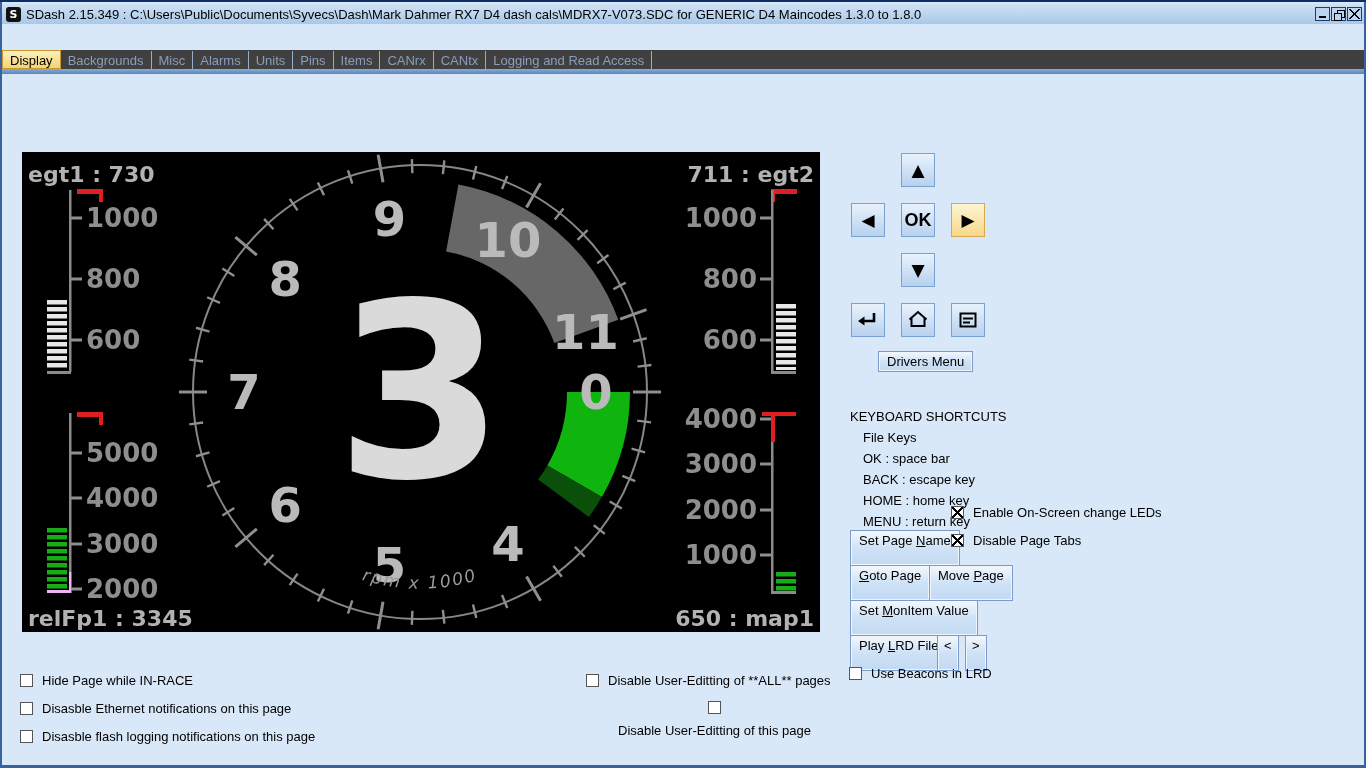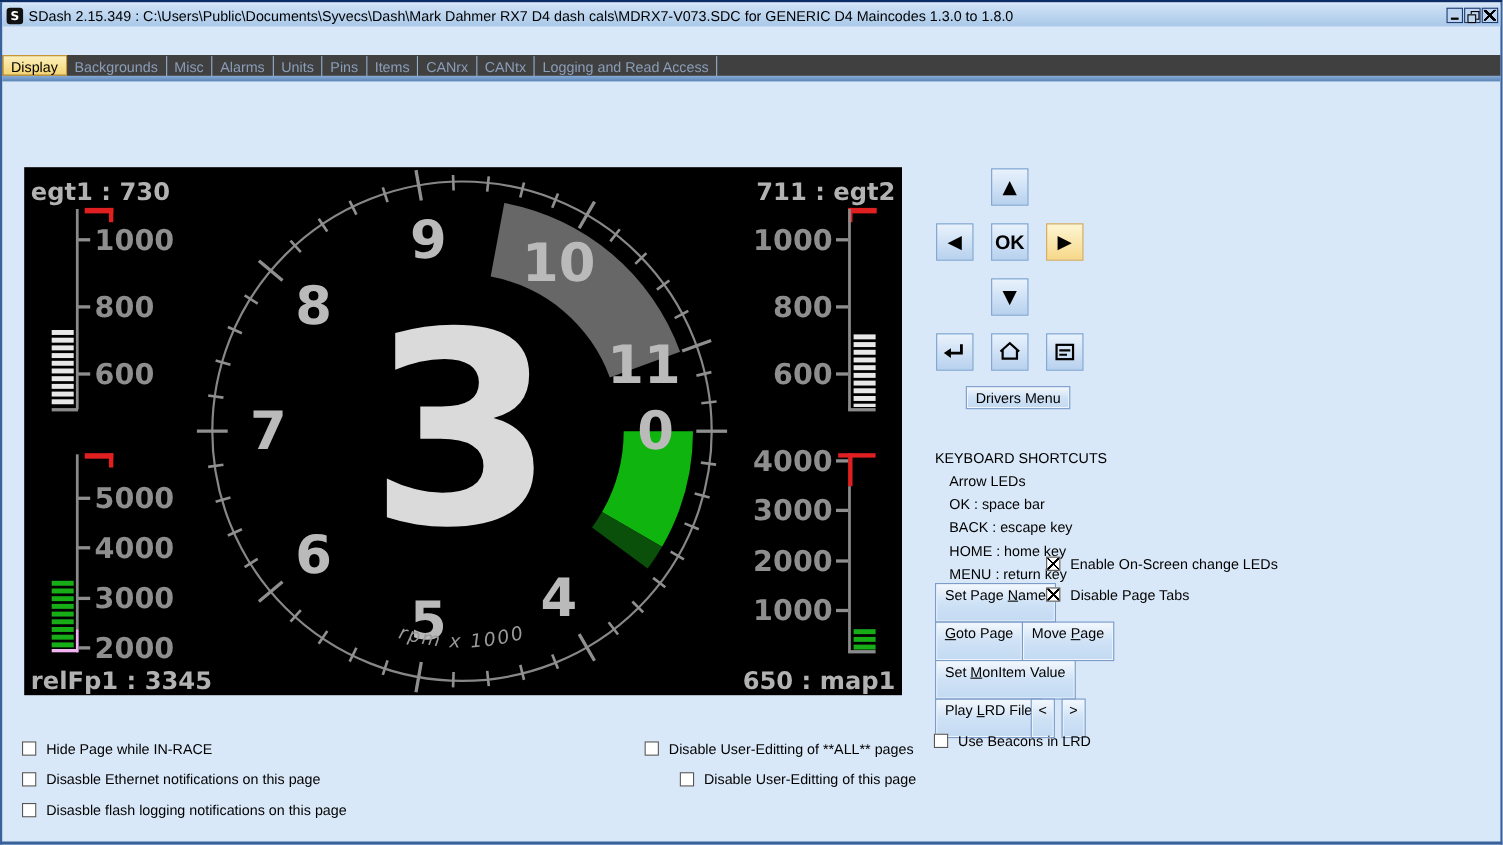--- a/index.html
+++ b/index.html
@@ -278,21 +278,21 @@
       <rect x="3.5" y="4.5" width="15" height="13" fill="none" stroke="#000" stroke-width="2"></rect>
       <line x1="6" y1="9.5" x2="16" y2="9.5" stroke="#000" stroke-width="2"></line>
       <line x1="6" y1="13.5" x2="13" y2="13.5" stroke="#000" stroke-width="2"></line>
     </svg>
   </div>
   <div class="btn" style="left:878px;top:349px;height:21px;line-height:19px;">Drivers Menu</div>
 
   <div class="shortcuts">
     <div class="sc-title">KEYBOARD SHORTCUTS</div>
     <div id="shortcut-lines">
-        <div class="sline">Arrow LEDs</div>
+        <div class="sline">File Keys</div>
         <div class="sline">OK : space bar</div>
         <div class="sline">BACK : escape key</div>
         <div class="sline">HOME : home key</div>
         <div class="sline">MENU : return key</div>
       </div>
   </div>
 
   <div class="cbrow" style="left:951px;top:503px;">
     <span class="cb checked"></span>
     <span>Enable On-Screen change LEDs</span>
@@ -323,18 +323,18 @@
   </div>
   <div class="cbrow" style="left:20px;top:727px;">
     <span class="cb"></span>
     <span>Disasble flash logging notifications on this page</span>
   </div>
 
   <div class="cbrow" style="left:586px;top:671px;">
     <span class="cb"></span>
     <span>Disable User-Editting of **ALL** pages</span>
   </div>
-  <div class="cbrow" style="left:618px;top:699px;">
+  <div class="cbrow" style="left:618px;top:699px;flex-direction:column;">
     <span class="cb"></span>
     <span>Disable User-Editting of this page</span>
   </div>
 
 </div>
 
 </body></html>

